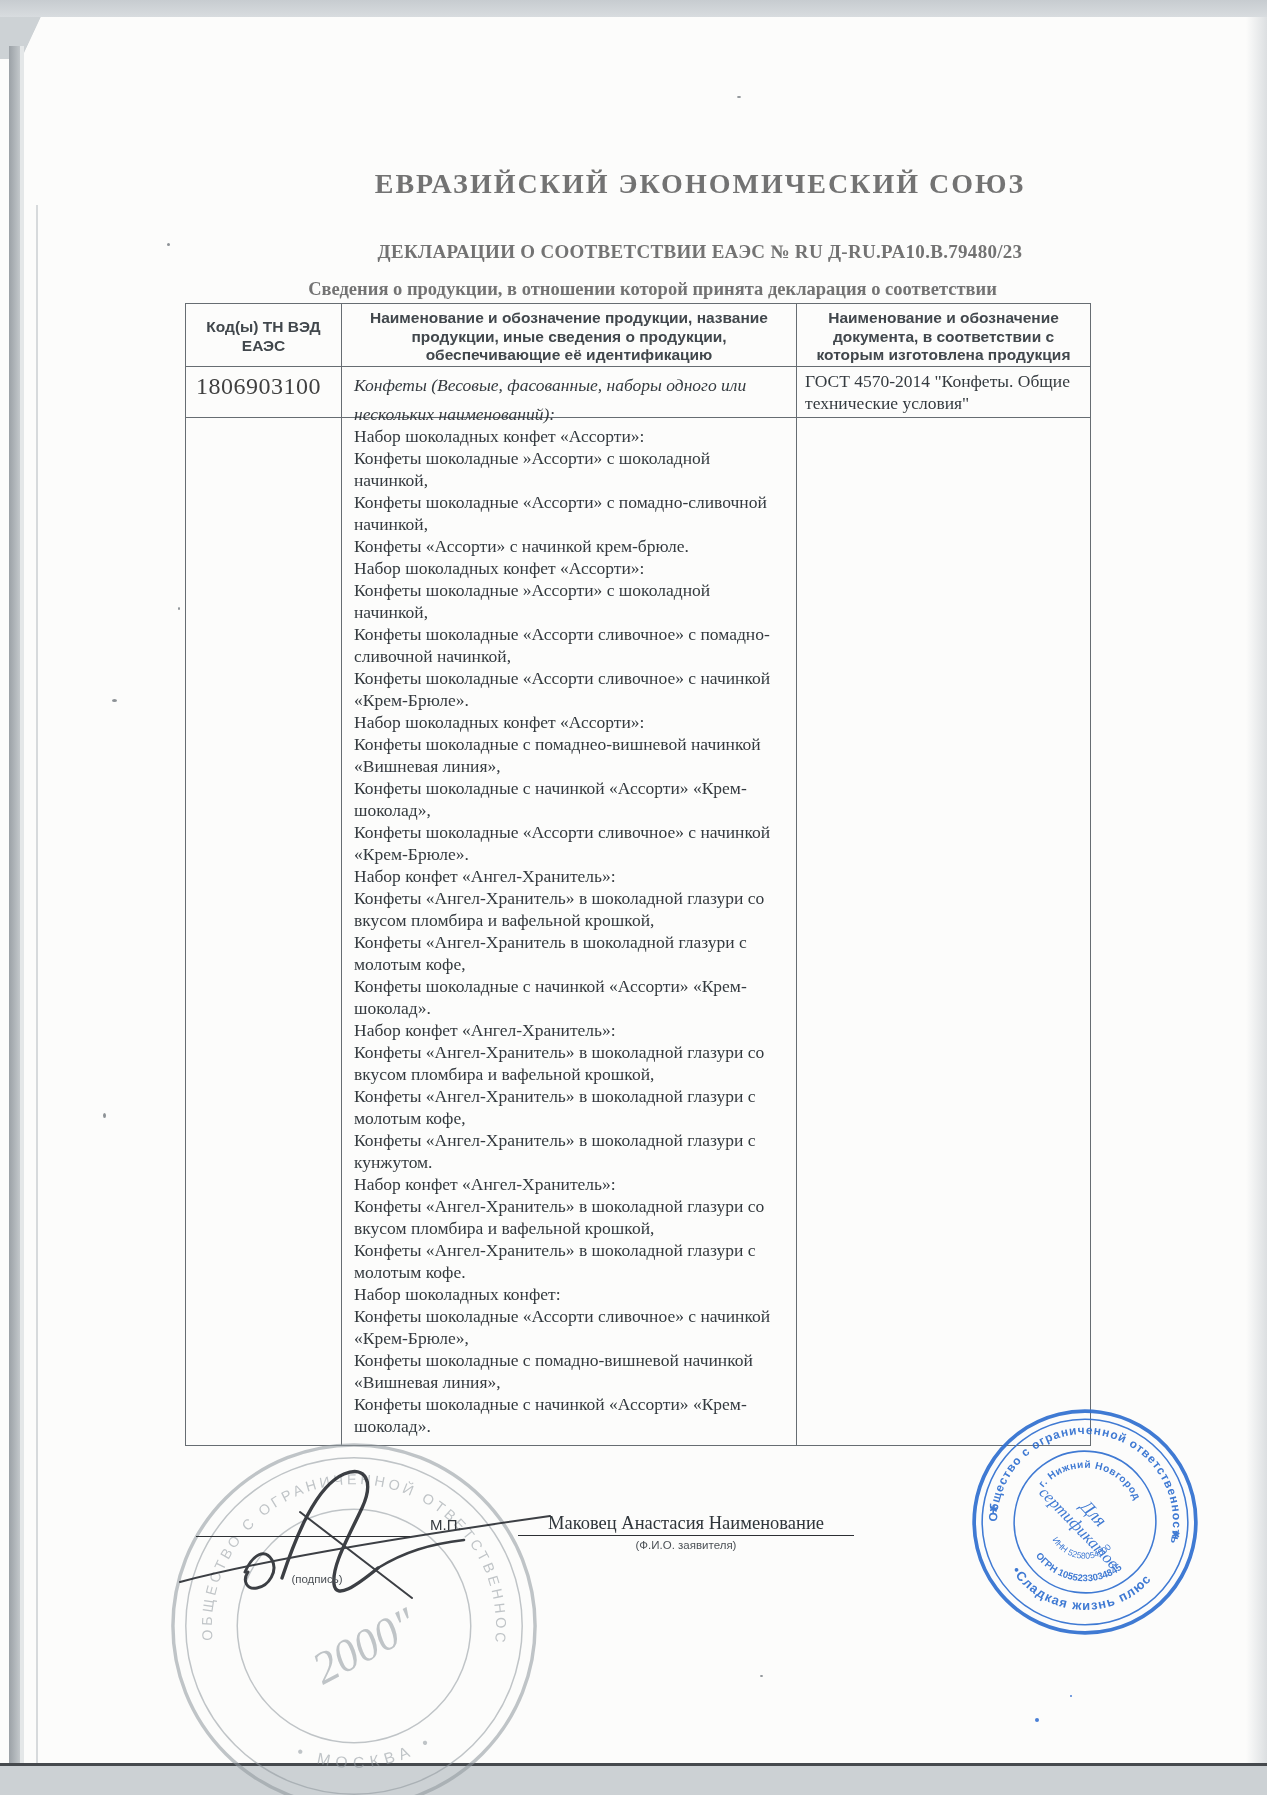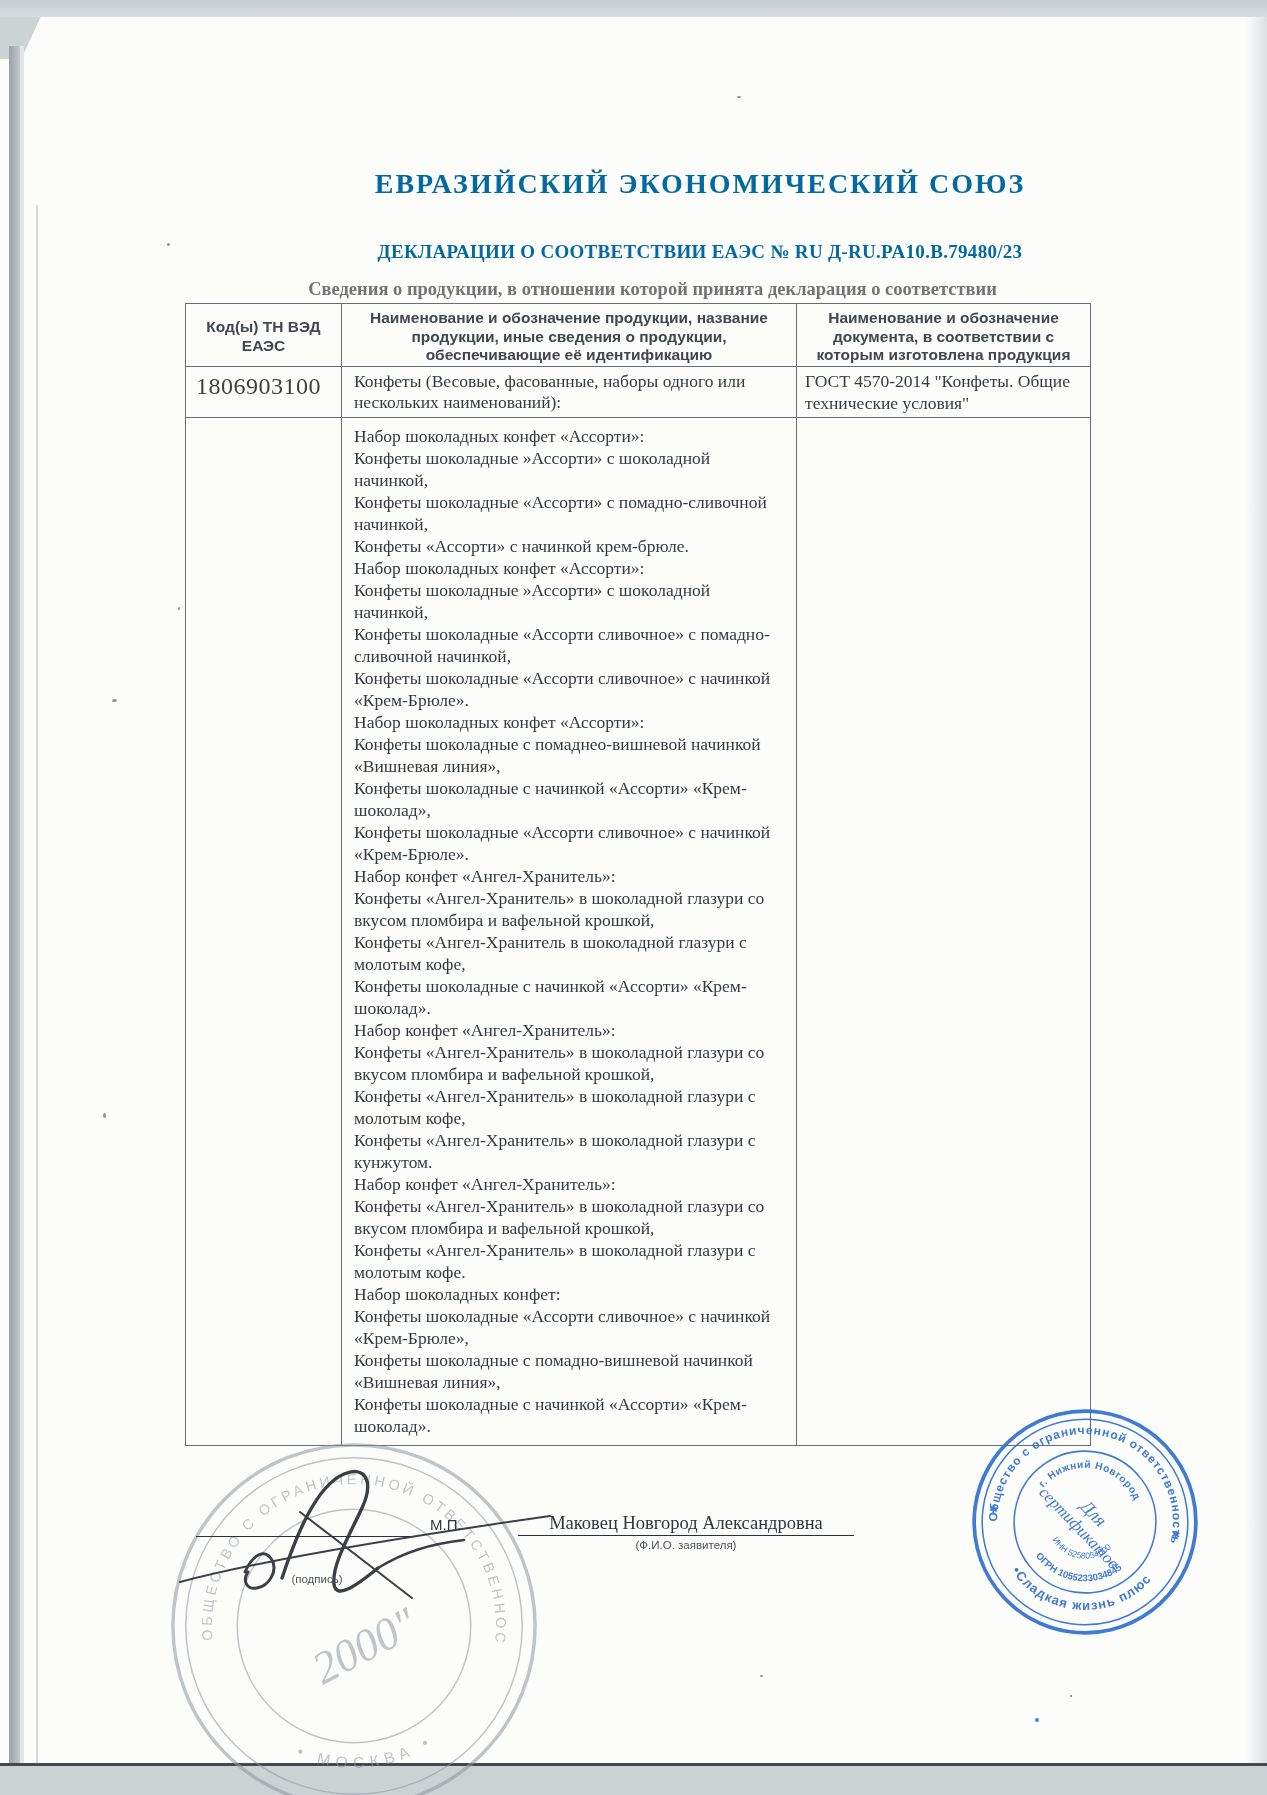--- a/index.html
+++ b/index.html
@@ -10,39 +10,39 @@
   }
   
   .edge-top{position:absolute;left:0;top:0;width:1267px;height:17px;background:linear-gradient(#c7ccd0,#d8dcdf);}
   .edge-left{position:absolute;left:9px;top:46px;width:11px;height:1749px;background:linear-gradient(to right,#9ba1a6,#c3c8cb);}
   .edge-left2{position:absolute;left:20px;top:46px;width:4px;height:1749px;background:#e4e7e8;}
   .corner-tl{position:absolute;left:0;top:17px;width:70px;height:42px;background:linear-gradient(115deg,#cdd2d5 45%,rgba(255,255,255,0) 46%);}
   .edge-bottom{position:absolute;left:0;top:1763px;width:1267px;height:32px;background:#ccd1d4;border-top:3px solid #45494d;}
   .edge-right{position:absolute;left:1246px;top:17px;width:21px;height:1746px;background:linear-gradient(to right,rgba(240,241,242,0),#dcdfe1);}
   .fold-line{position:absolute;left:36px;top:205px;width:1.5px;height:1558px;background:#d7dadc;}
 
-  .title-band{position:absolute;left:185px;width:1030px;text-align:center;color:#0369a1;}
+  .title-band{position:absolute;left:185px;width:1030px;text-align:center;color:#737373;}
   .t1{top:168px;font-size:28px;font-weight:bold;letter-spacing:2px;}
   .t2{top:211px;font-size:21px;font-weight:bold;letter-spacing:.5px;}
   .t3{top:241px;font-size:19px;font-weight:bold;letter-spacing:.3px;}
   .subtitle{position:absolute;left:185px;top:279px;width:935px;text-align:center;font-size:18.5px;font-weight:bold;color:#737373;}
 
   
   .doc-table{position:absolute;left:185px;top:303px;width:904px;border:1.6px solid #676d72;background:rgba(255,255,255,.2);}
   .trow{display:grid;grid-template-columns:156px 455px 293px;}
   .trow > div{min-width:0;}
   .c1{border-right:1.6px solid #676d72;}
   .c2{border-right:1.6px solid #676d72;}
   .hrow{border-bottom:1.6px solid #676d72;height:62px;}
   .hcell{font-family:"Liberation Sans",sans-serif;font-size:15.5px;font-weight:bold;color:#41474c;
          text-align:center;line-height:18.5px;padding-top:5px;}
   .hcell.c1{padding-top:14px;}
   .r1{border-bottom:1.6px solid #676d72;height:50px;}
   .code-cell{font-size:24px;color:#404040;padding:6px 0 0 10px;letter-spacing:.5px;}
-  .prod-cell{font-size:17.5px;line-height:21px;padding:4px 12px 0 12px;color:#343a3f;}
+  .prod-cell{font-size:17.5px;line-height:29px;padding:4px 12px 0 12px;color:#343a3f;font-style:italic;}
   .gost-cell{font-size:17.5px;line-height:21.5px;padding:4px 4px 0 8px;color:#343a3f;}
   .r2{height:1027px;}
   .prod-list{font-size:17.5px;line-height:22px;padding:7px 10px 0 12px;color:#343a3f;white-space:pre-line;}
 
   
   .sig-line{position:absolute;left:196px;top:1536px;width:214px;border-bottom:1.6px solid #2c2f33;}
   .sig-caption{position:absolute;left:252px;top:1541px;width:130px;text-align:center;
                font-family:"Liberation Sans",sans-serif;font-size:11.5px;color:#4c5156;margin-top:32px;}
   .mp{position:absolute;left:430px;top:1516px;font-family:"Liberation Sans",sans-serif;font-size:15px;color:#33383d;}
   .name-block{position:absolute;left:518px;top:1513px;width:336px;text-align:center;}
@@ -145,21 +145,21 @@
       <path d="M132 158 c 14 -42 34 -92 62 -104 c 22 -9 30 8 18 34 c -16 34 -30 58 -28 76 c 2 16 22 2 44 -16" stroke-width="3.4"></path>
       <path d="M228 148 c 26 -16 52 -24 86 -28" stroke-width="2.6"></path>
       <path d="M150 92 L 262 178" stroke-width="2"></path>
     </g>
   </svg>
 
   <div class="sig-line"></div>
   <div class="sig-caption">(подпись)</div>
   <div class="mp">М.П.</div>
   <div class="name-block">
-    <span class="name-text">Маковец Новгород Александровна</span>
+    <span class="name-text">Маковец Анастасия Наименование</span>
     <span class="name-caption">(Ф.И.О.  заявителя)</span>
   </div>
 
   <svg class="stamp-blue" viewBox="0 0 380 380">
     <g transform="rotate(8 190 190)">
       <g stroke="#2f6fd0" fill="none">
         <circle cx="190" cy="190" r="180" stroke-width="6"></circle>
         <circle cx="190" cy="190" r="167" stroke-width="2.5"></circle>
         <circle cx="190" cy="190" r="115" stroke-width="2.5"></circle>
       </g>

